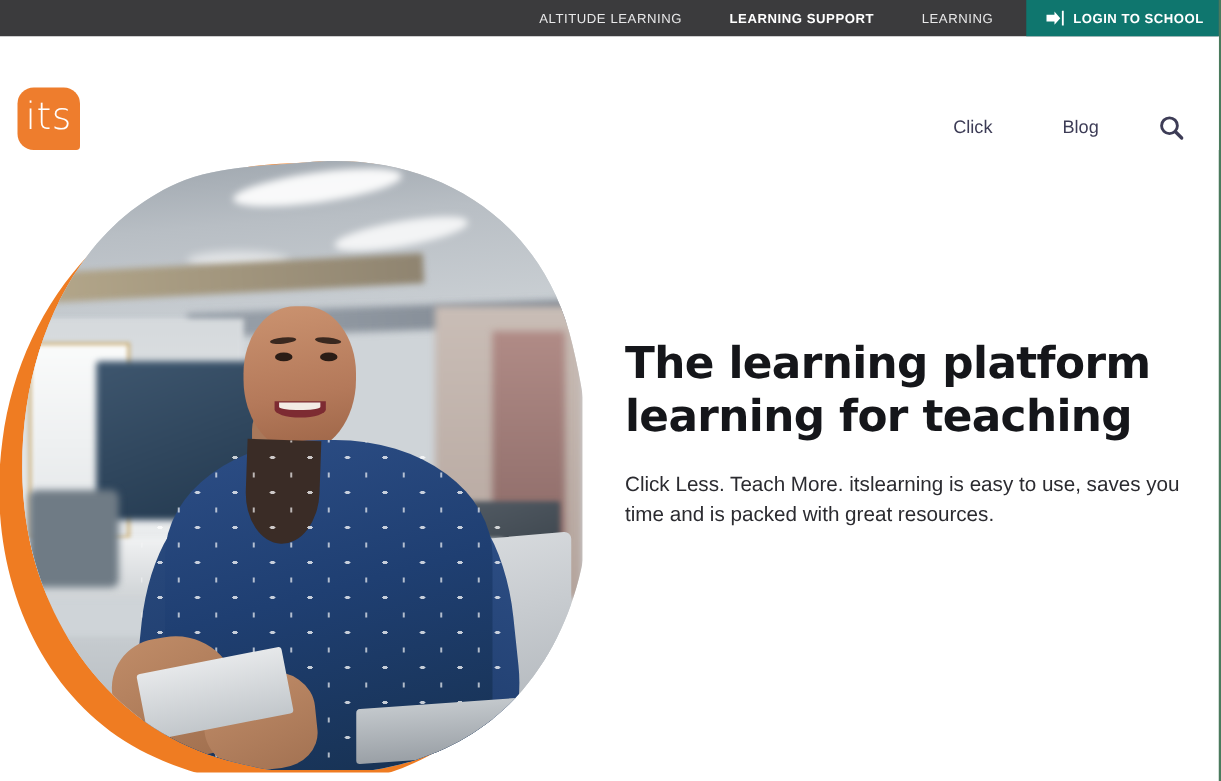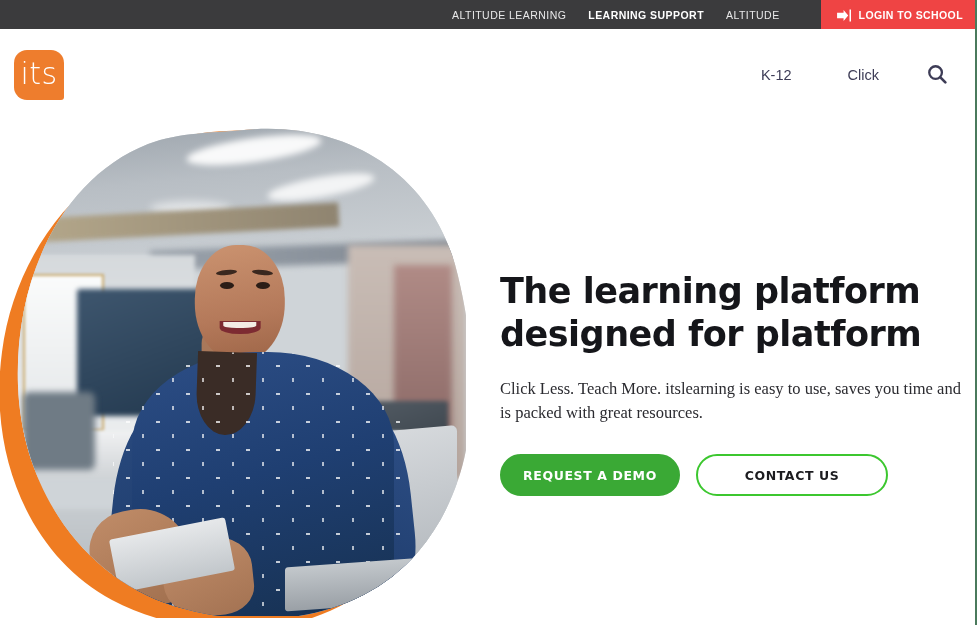--- a/index.html
+++ b/index.html
@@ -16,58 +16,58 @@
   
   .topbar {
     position: absolute; top: 0; left: 0;
     width: 977px; height: 29px;
     background: #3b3b3d;
     display: flex; align-items: center;
     z-index: 40;
   }
   .topbar-links {
     display: flex; align-items: flex-end;
-    gap: 22px;
+    gap: 38px;
     margin-left: auto;
     padding-right: 26px;
   }
   .topbar-link {
     color: #e9e9ea;
     font-size: 10.5px;
     letter-spacing: 0.45px;
     text-decoration: none;
     white-space: nowrap;
     cursor: pointer;
   }
   .topbar-link.active { color: #ffffff; font-weight: bold; }
   .login-box {
     height: 29px;
-    background: #ef4444;
+    background: #0f766e;
     display: flex; align-items: center;
     gap: 7px;
     padding: 0 14px 0 16px;
     cursor: pointer;
-    margin-left: 15px;
+    margin-left: 0;
   }
   .login-label {
     color: #ffffff;
     font-size: 10.5px;
     font-weight: bold;
     letter-spacing: 0.4px;
     white-space: nowrap;
   }
   .login-icon { width: 15px; height: 13px; display: block; }
 
   
   .header {
     position: absolute; top: 29px; left: 0;
     width: 977px; height: 91px;
     background: #ffffff;
     z-index: 35;
-    display: flex; align-items: center;
+    display: flex; align-items: flex-end;
   }
   .logo {
     display: flex; align-items: center;
     margin-left: 14px;
     cursor: pointer;
     gap: 9px;
   }
   .logo-mark {
     width: 50px; height: 50px;
     background: #ee7d2d;
@@ -339,21 +339,21 @@
     color: #15161a;
     letter-spacing: -0.5px;
     margin: 0 0 22px 0;
     font-family: "DejaVu Sans", sans-serif;
   }
   .hero-sub {
     font-size: 16.5px;
     line-height: 1.42;
     color: #2b2b30;
     margin: 0 0 30px 0;
-    font-family: Liberation Serif, serif;
+    font-family: Liberation Sans, sans-serif;
   }
   .hero-actions { display: flex; align-items: center; gap: 16px; }
   .btn {
     display: inline-flex; align-items: center; justify-content: center;
     height: 42px;
     border-radius: 21px;
     font-size: 12.5px;
     font-weight: bold;
     letter-spacing: 0.6px;
     cursor: pointer;
@@ -372,42 +372,42 @@
     border-color: #3cc72f;
   }
 </style>
 </head>
 <body>
 
 <div class="topbar">
   <div class="topbar-links">
     <a class="topbar-link" href="#">ALTITUDE LEARNING</a>
     <a class="topbar-link active" href="#">LEARNING SUPPORT</a>
-    <a class="topbar-link" href="#">ALTITUDE</a>
+    <a class="topbar-link" href="#">LEARNING</a>
   </div>
   <div class="login-box">
     <span class="login-icon">
       <svg viewBox="0 0 16 14" width="15" height="13" aria-hidden="true">
         <path d="M0 4h7V1.2L12 7l-5 5.8V10H0z" fill="#ffffff"></path>
         <path d="M13.4 0.6h1.6v12.8h-1.6z" fill="#ffffff"></path>
       </svg>
     </span>
     <span class="login-label">LOGIN TO SCHOOL</span>
   </div>
 </div>
 
 <div class="header">
   <div class="logo">
     <span class="logo-mark">
       <span class="logo-mark-text">its</span>
     </span>
   </div>
   <nav class="nav">
-    <a class="nav-item" href="#">K-12</a>
     <a class="nav-item" href="#">Click</a>
+    <a class="nav-item" href="#">Blog</a>
     <span class="search-btn">
       <svg viewBox="0 0 24 24" width="23" height="23" aria-hidden="true">
         <circle cx="10" cy="10" r="6.6" fill="none" stroke="#3d3c56" stroke-width="2.4"></circle>
         <line x1="15" y1="15" x2="20.2" y2="20.2" stroke="#3d3c56" stroke-width="2.8" stroke-linecap="round"></line>
       </svg>
     </span>
   </nav>
 </div>
 
 <div class="hero">
@@ -459,21 +459,17 @@
             <div class="p-arm-r"></div>
           </div>
           <div class="ps-tablet"></div>
           <div class="ps-laptop-base"></div>
         </div>
       </div>
     </div>
   </div>
 
   <div class="hero-text">
-    <h1 class="hero-title">The learning platform designed for platform</h1>
+    <h1 class="hero-title">The learning platform learning for teaching</h1>
     <p class="hero-sub">Click Less. Teach More. itslearning is easy to use, saves you time and is packed with great resources.</p>
-    <div class="hero-actions">
-      <a class="btn btn-primary" href="#">REQUEST A DEMO</a>
-      <a class="btn btn-secondary" href="#">CONTACT US</a>
-    </div>
   </div>
 
 </div>
 
 </body></html>

